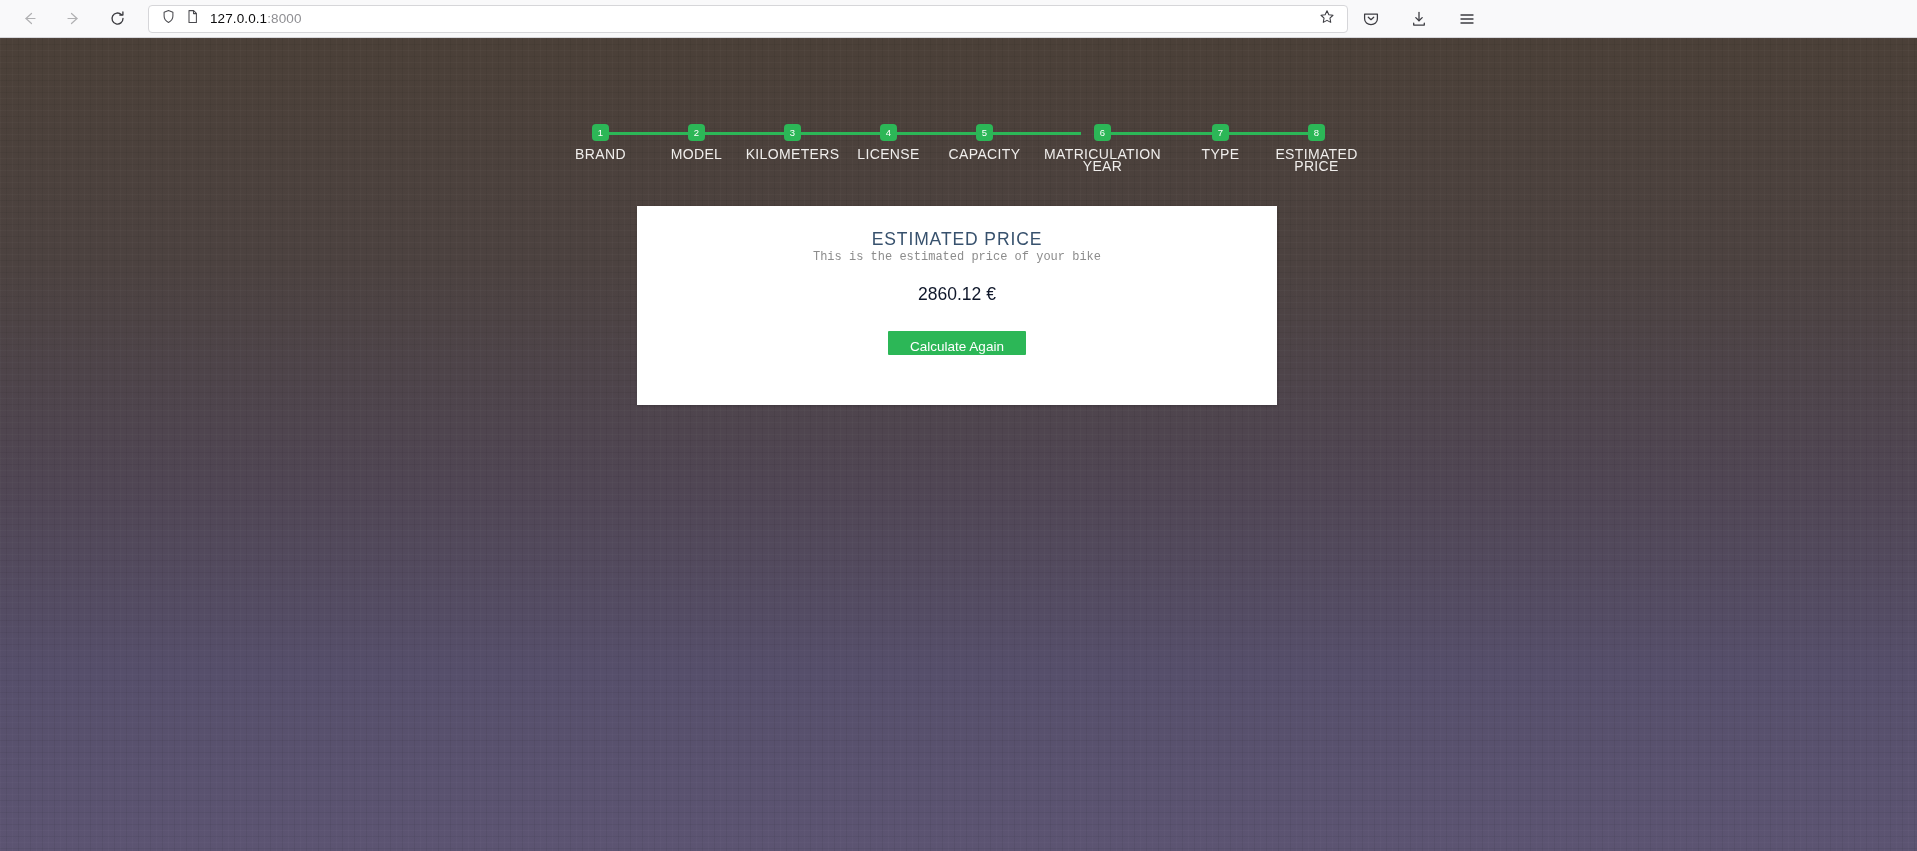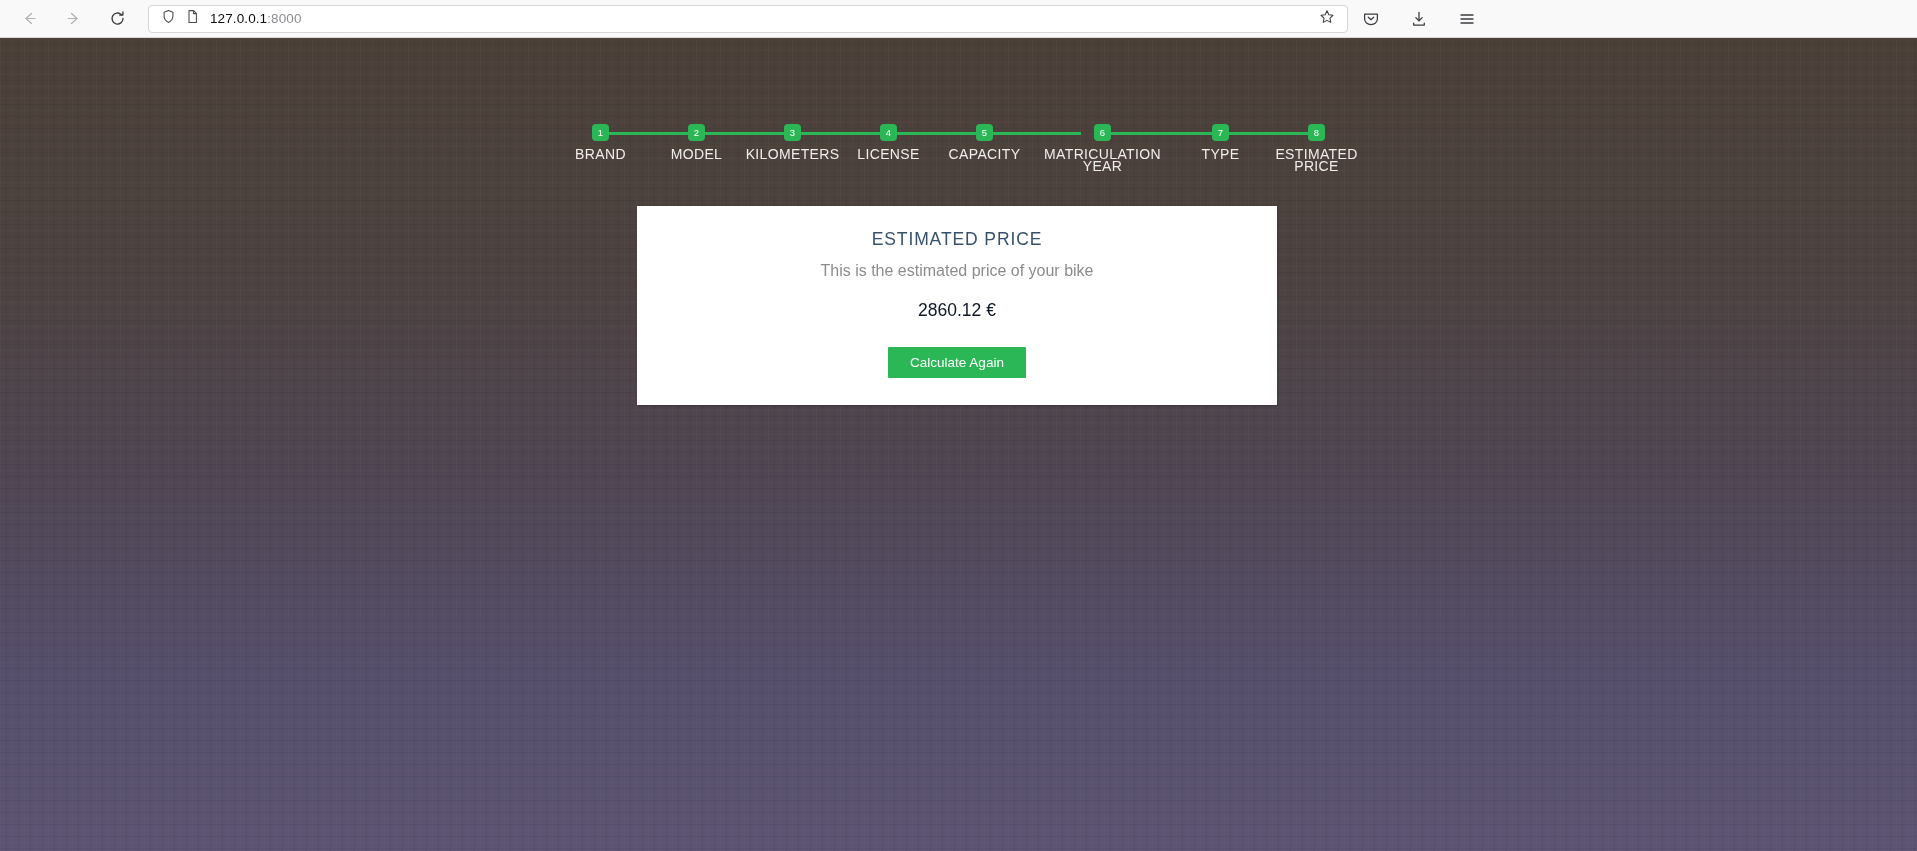--- a/index.html
+++ b/index.html
@@ -189,41 +189,40 @@
   .card-title {
     font-size: 17.5px;
     color: #37516d;
     letter-spacing: 0.9px;
     font-weight: normal;
     text-transform: uppercase;
     font-family: "Liberation Sans", sans-serif;
   }
 
   .card-subtitle {
-    margin-top: 12px;
-    font-size: 16px;
+    font-size: 12px;
     color: #8c8c8c;
-    font-family: Liberation Sans, sans-serif;
+    font-family: Liberation Mono, monospace;
   }
 
   .card-price {
     margin-top: 20px;
     font-size: 17.5px;
     color: #0f172a;
     font-family: "Liberation Sans", sans-serif;
   }
 
   .card-button {
     margin-top: 26px;
     background: #2cb757;
     color: #ffffff;
     border: none;
     font-size: 13.5px;
     padding: 0 22px;
-    height: 31px;
+    height: 24px;
     line-height: 31px;
     cursor: pointer;
     border-radius: 1px;
     font-family: "Liberation Sans", sans-serif;
   }
 </style>
 </head>
 <body>
 
 <div class="browser-toolbar">

